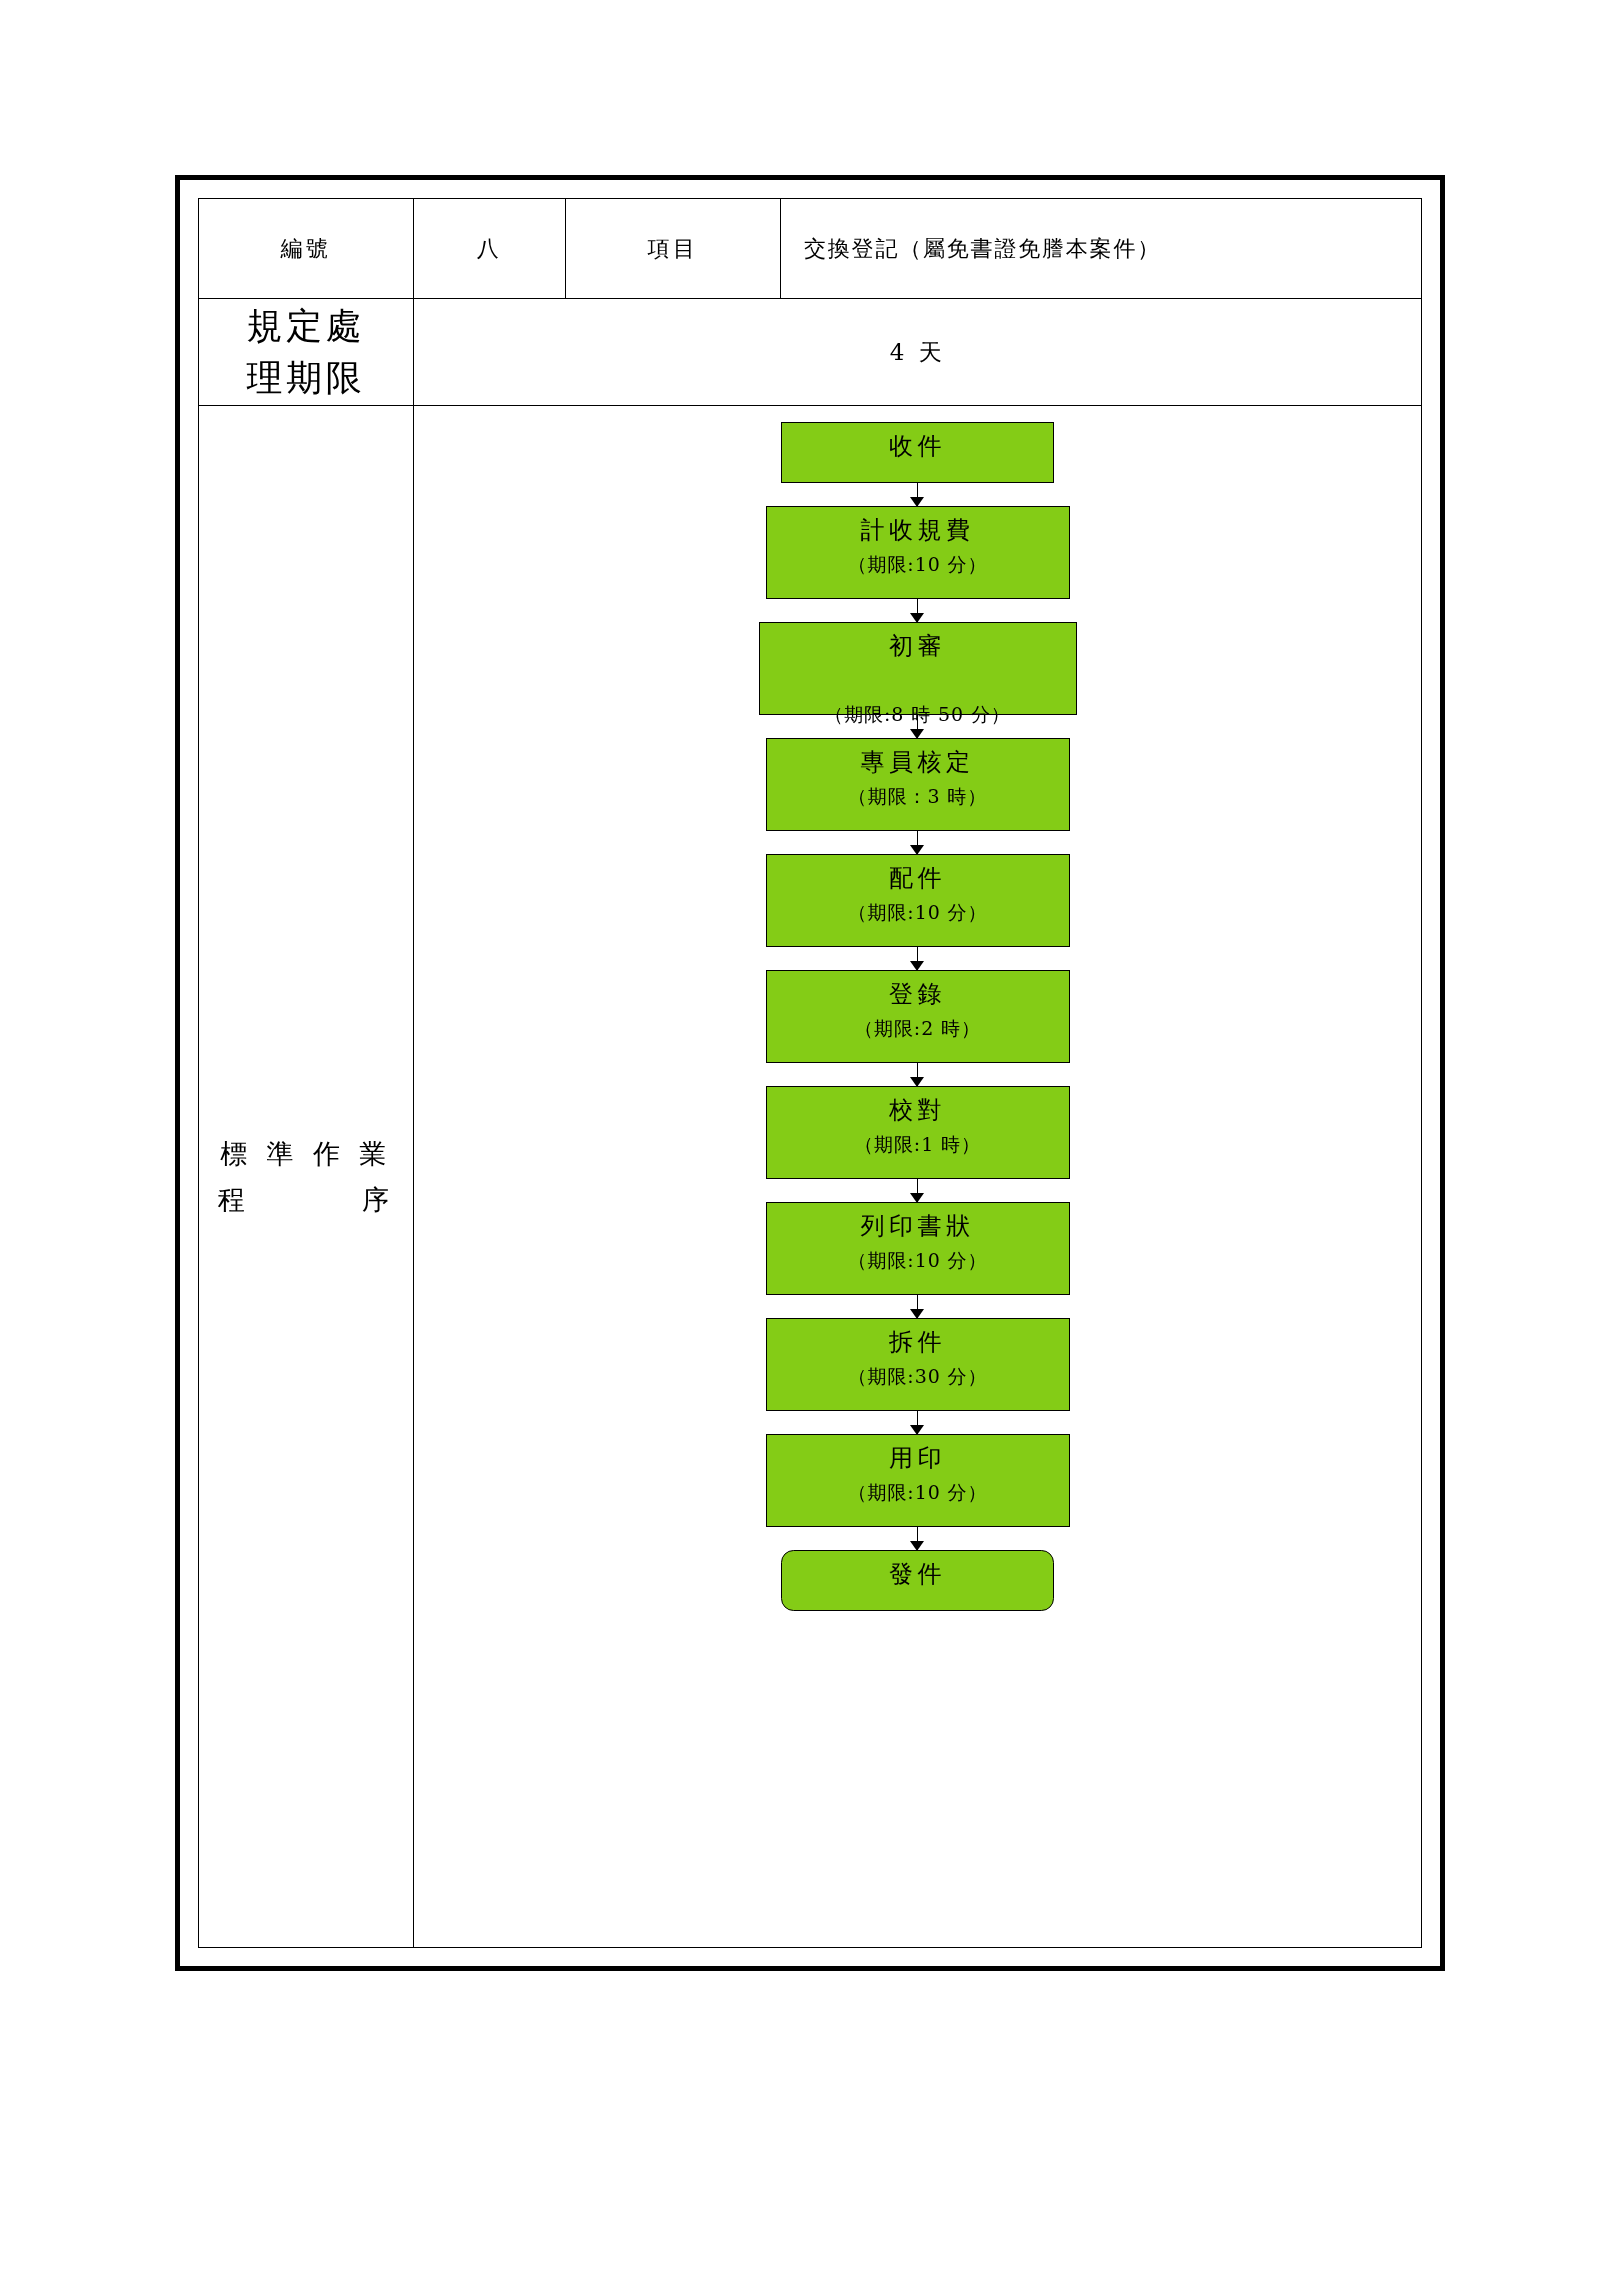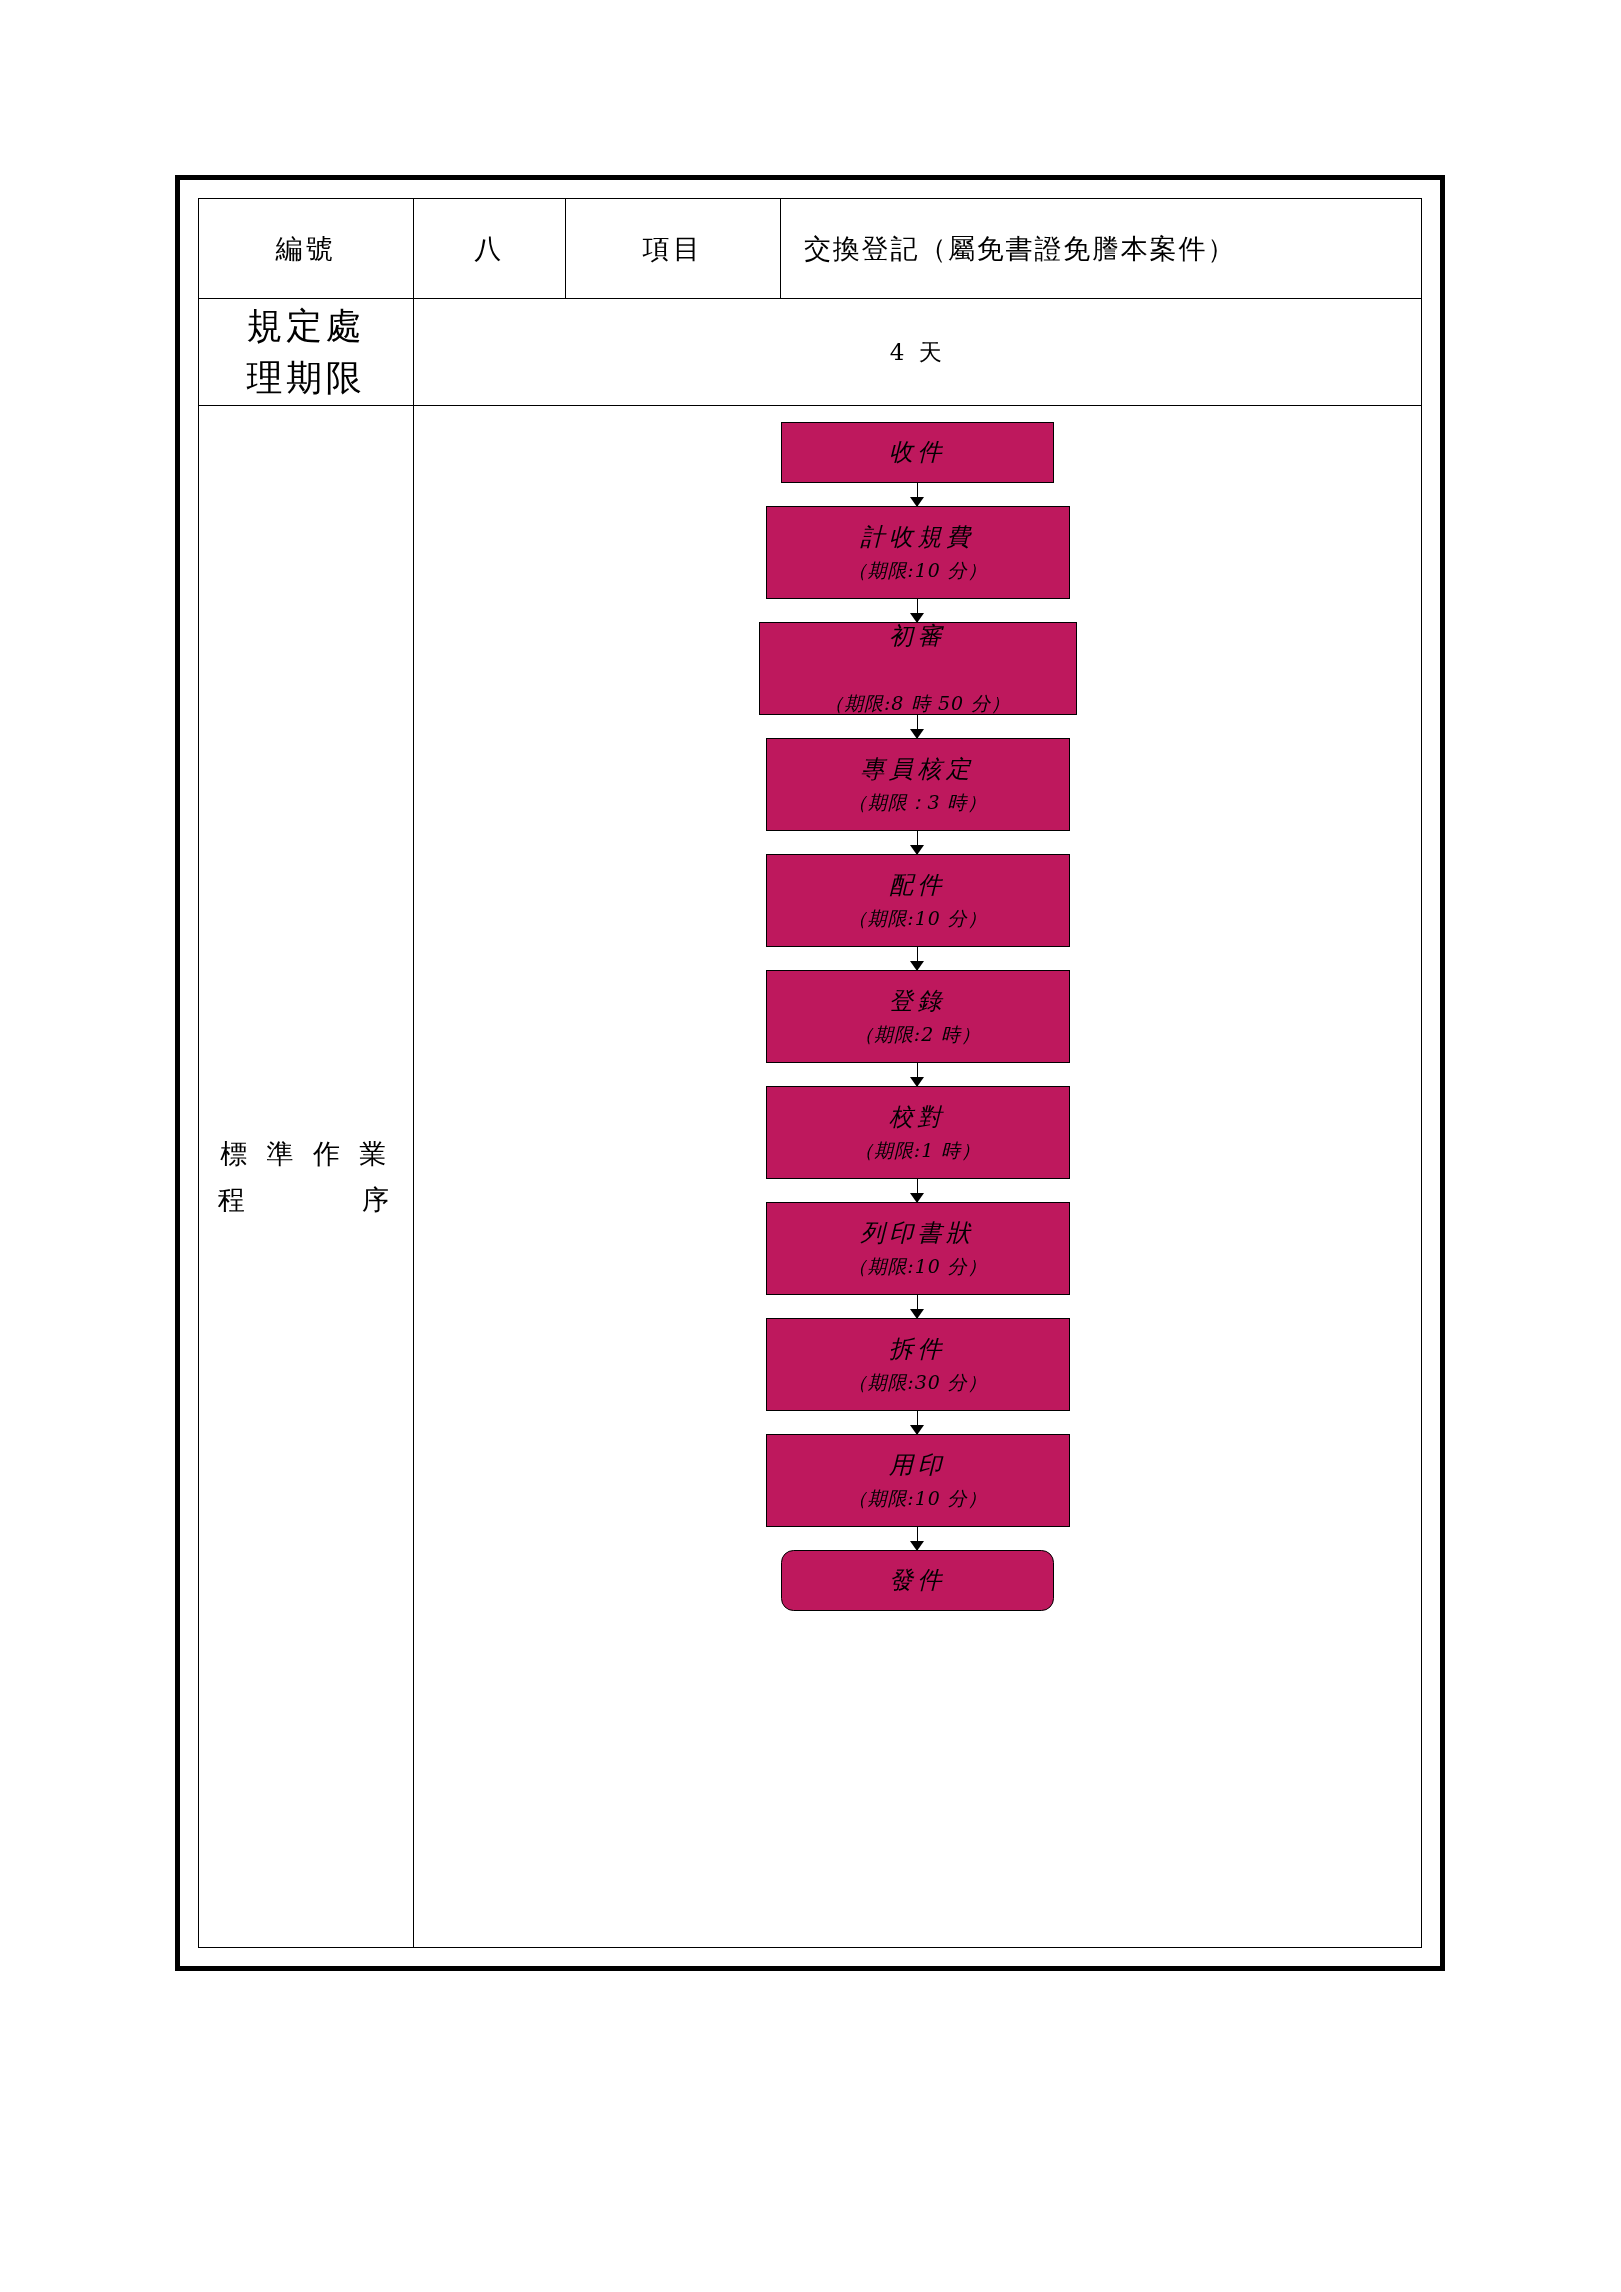--- a/index.html
+++ b/index.html
@@ -44,21 +44,21 @@
     display: flex;
     height: 100px;
     border-bottom: 1.8px solid #000000;
     box-sizing: border-box;
   }
   .cell {
     box-sizing: border-box;
     display: flex;
     align-items: center;
     justify-content: center;
-    font-size: 27px;
+    font-size: 22px;
     letter-spacing: 3.6px;
   }
   .cell-num-label {
     width: 215px;
     border-right: 1.8px solid #000000;
   }
   .cell-num-value {
     width: 152px;
     border-right: 1.8px solid #000000;
   }
@@ -128,30 +128,28 @@
 
   .flow {
     display: flex;
     flex-direction: column;
     align-items: center;
   }
 
   .node {
     border: 1.8px solid #000000;
     box-sizing: border-box;
-    background: #be185d;
-    display: flex;
-    flex-direction: column;
-    align-items: center;
-    justify-content: center;
+    background: #84cc16;
+    display: flex;
+    flex-direction: column;
+    align-items: center;
     text-align: center;
     font-size: 24px;
     line-height: 1.55;
     padding: 5.4px 0;
-    font-style: italic;
   }
   .node .l1 { letter-spacing: 4.5px; }
   .node .l2 { letter-spacing: 0.9px; font-size: 19px; }
   .node.rounded { border-radius: 12.5px; }
 
   .w1 { width: 273px; height: 61px; }
   .w2 { width: 304px; height: 93px; }
   .w3 { width: 318px; height: 93px; gap: 34px; }
 
   .arrow {

